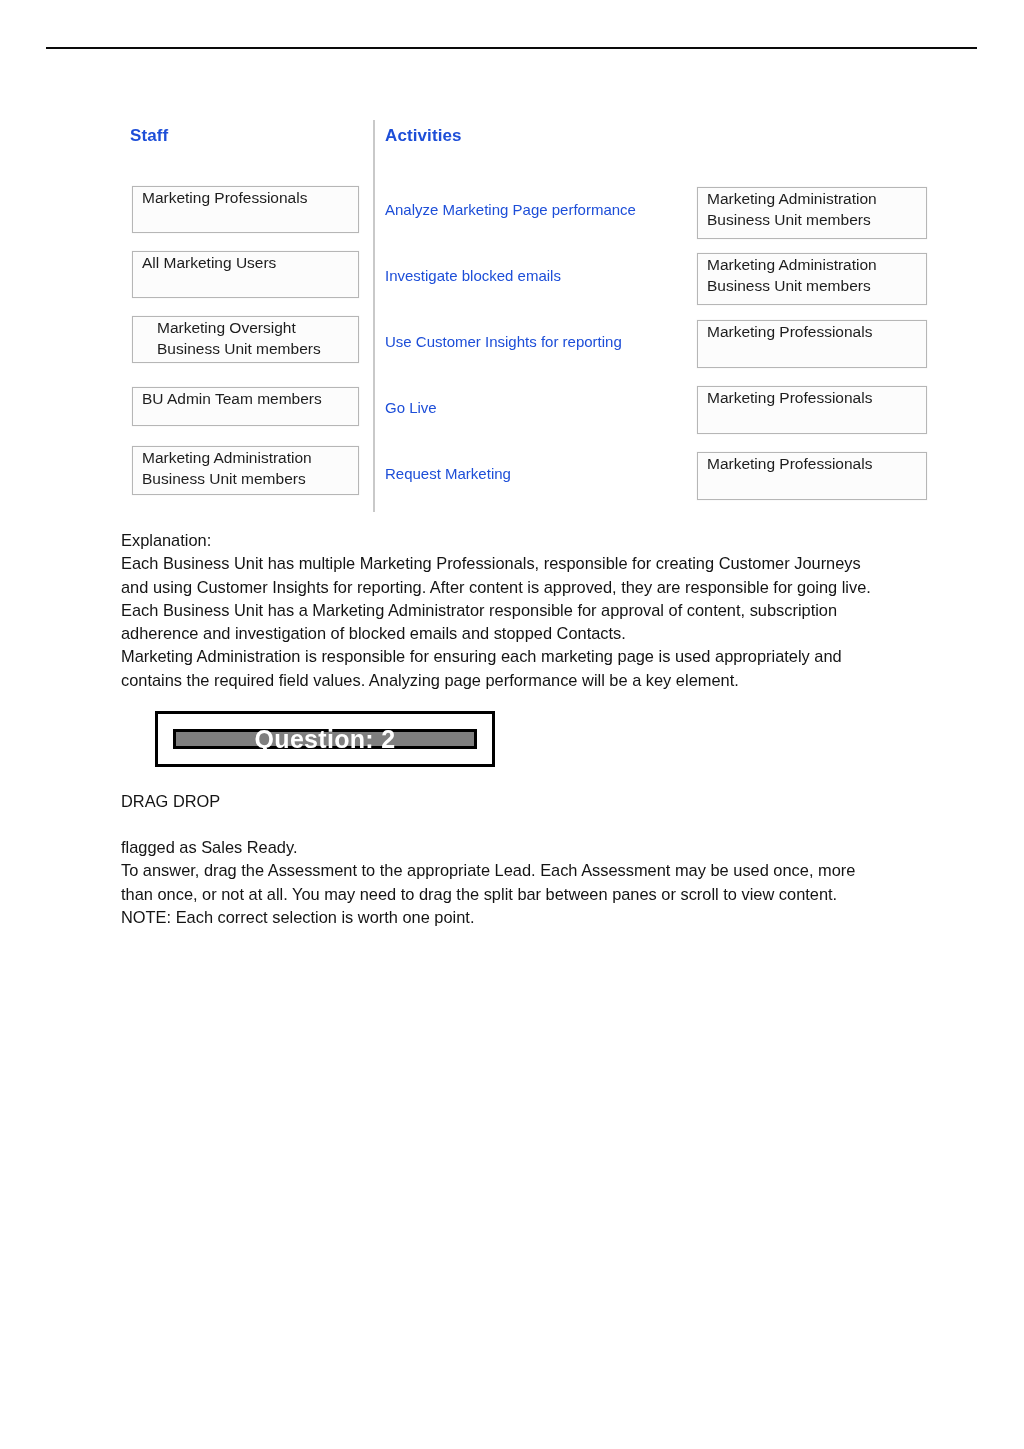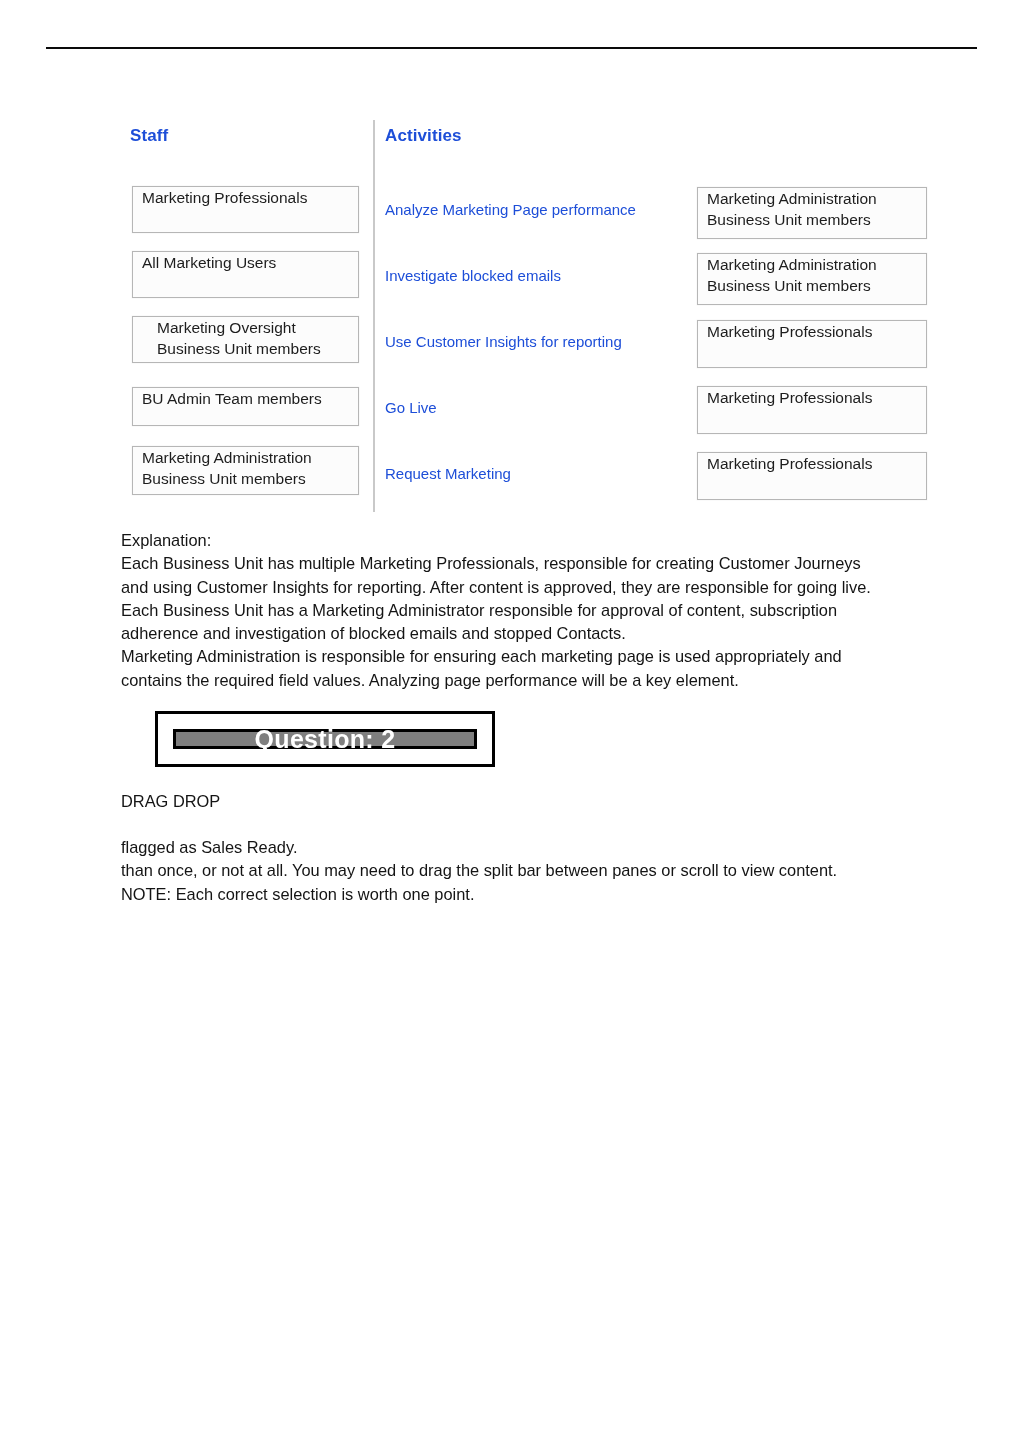--- a/index.html
+++ b/index.html
@@ -212,15 +212,16 @@
     </div>
   </div>
 </div>
 
 <div class="para" style="top:790px;">
   <p>DRAG DROP</p>
 </div>
 
 <div class="para" style="top:836px;">
   <p>flagged as Sales Ready.</p>
+  <p>To answer, drag the Assessment to the appropriate Lead. Each Assessment may be used once, more</p>
   <p>than once, or not at all. You may need to drag the split bar between panes or scroll to view content.</p>
   <p>NOTE: Each correct selection is worth one point.</p>
 </div>
 
 </body></html>

